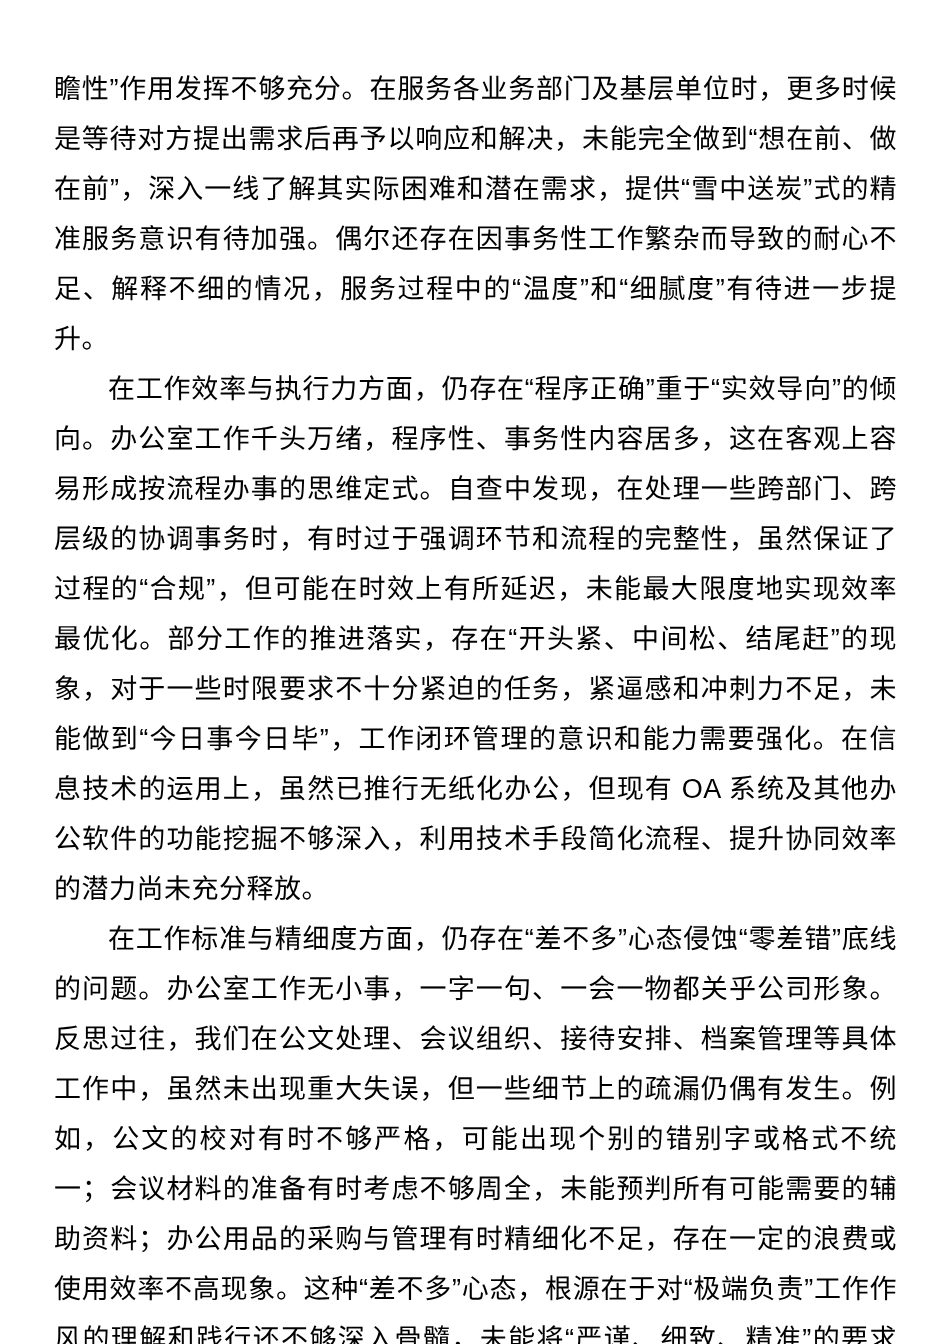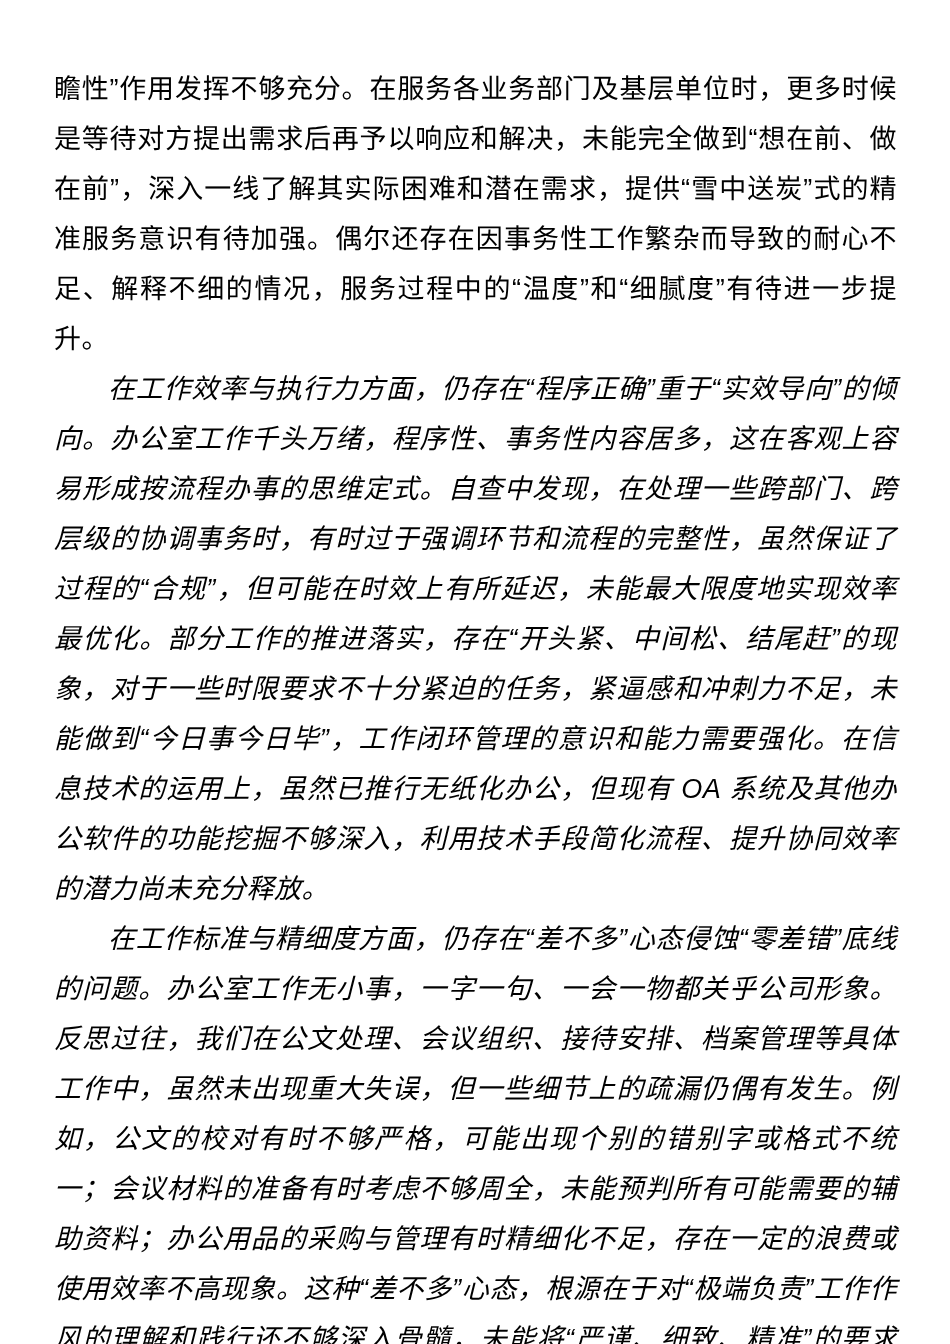--- a/index.html
+++ b/index.html
@@ -26,21 +26,20 @@
     font-size: 27px;
     line-height: 50px;
     color: #000000;
     text-align: justify;
     text-justify: inter-ideograph;
     word-break: break-all;
     letter-spacing: 0.5px;
   }
   .doc-par.indent {
     text-indent: 2em;
-    font-style: italic;
   }
 </style>
 </head>
 <body>
 
 <div class="page">
   <p class="doc-par">瞻性”作用发挥不够充分。在服务各业务部门及基层单位时，更多时候是等待对方提出需求后再予以响应和解决，未能完全做到“想在前、做在前”，深入一线了解其实际困难和潜在需求，提供“雪中送炭”式的精准服务意识有待加强。偶尔还存在因事务性工作繁杂而导致的耐心不足、解释不细的情况，服务过程中的“温度”和“细腻度”有待进一步提升。</p>
   <p class="doc-par indent">在工作效率与执行力方面，仍存在“程序正确”重于“实效导向”的倾向。办公室工作千头万绪，程序性、事务性内容居多，这在客观上容易形成按流程办事的思维定式。自查中发现，在处理一些跨部门、跨层级的协调事务时，有时过于强调环节和流程的完整性，虽然保证了过程的“合规”，但可能在时效上有所延迟，未能最大限度地实现效率最优化。部分工作的推进落实，存在“开头紧、中间松、结尾赶”的现象，对于一些时限要求不十分紧迫的任务，紧逼感和冲刺力不足，未能做到“今日事今日毕”，工作闭环管理的意识和能力需要强化。在信息技术的运用上，虽然已推行无纸化办公，但现有 OA 系统及其他办公软件的功能挖掘不够深入，利用技术手段简化流程、提升协同效率的潜力尚未充分释放。</p>
   <p class="doc-par indent">在工作标准与精细度方面，仍存在“差不多”心态侵蚀“零差错”底线的问题。办公室工作无小事，一字一句、一会一物都关乎公司形象。反思过往，我们在公文处理、会议组织、接待安排、档案管理等具体工作中，虽然未出现重大失误，但一些细节上的疏漏仍偶有发生。例如，公文的校对有时不够严格，可能出现个别的错别字或格式不统一；会议材料的准备有时考虑不够周全，未能预判所有可能需要的辅助资料；办公用品的采购与管理有时精细化不足，存在一定的浪费或使用效率不高现象。这种“差不多”心态，根源在于对“极端负责”工作作风的理解和践行还不够深入骨髓，未能将“严谨、细致、精准”的要求贯穿于每一个环节、每一处细节。</p>
 </div>

